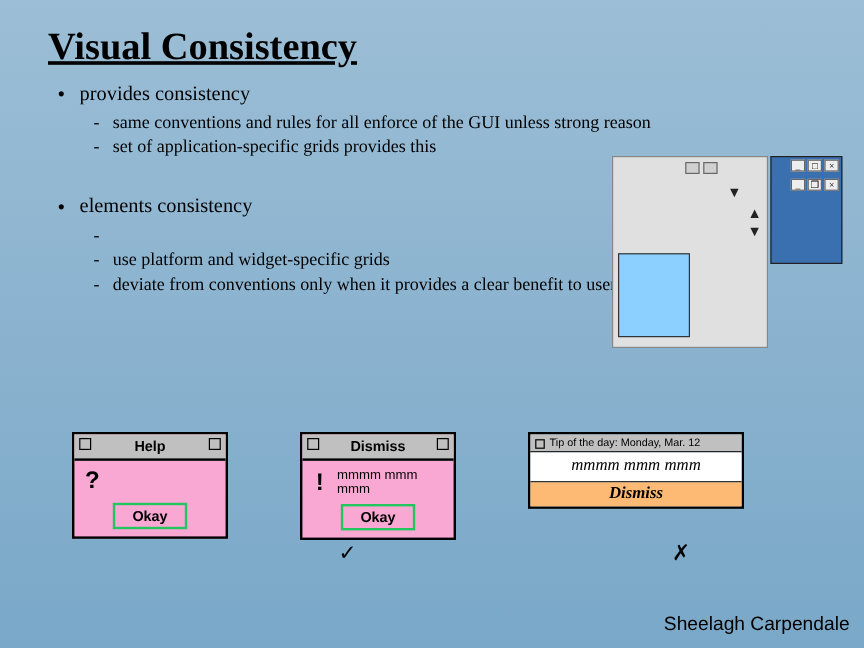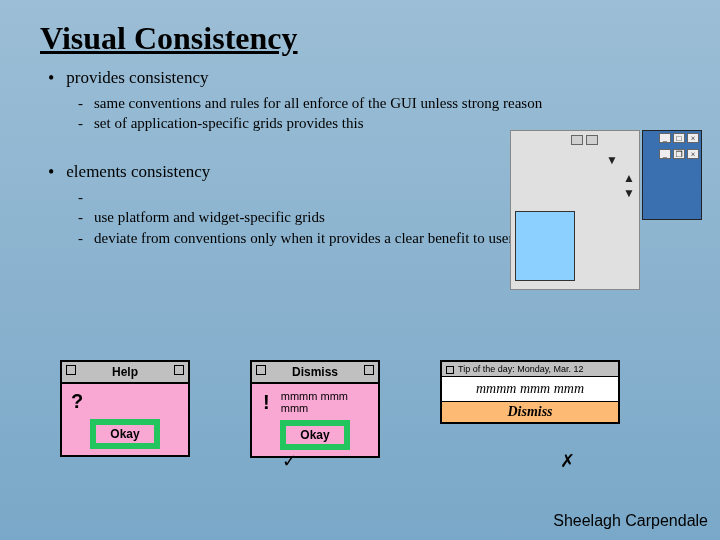--- a/index.html
+++ b/index.html
@@ -98,21 +98,21 @@
   }
   .dlg-body {
     display: flex;
     align-items: center;
     padding: 6px;
     font-size: 11px;
     gap: 6px;
   }
   .dlg-ico { font-size: 20px; font-weight: bold; width: 18px; text-align: center; }
   .dlg-btn {
-    border: 6px solid #22c55e;
+    border: 2px solid #22c55e;
     text-align: center;
     font-size: 12px;
     font-weight: bold;
     padding: 2px 14px;
     margin: 0 auto 6px auto;
     width: fit-content;
   }
   .tipdlg {
     width: 180px;
     border: 2px solid #000;

